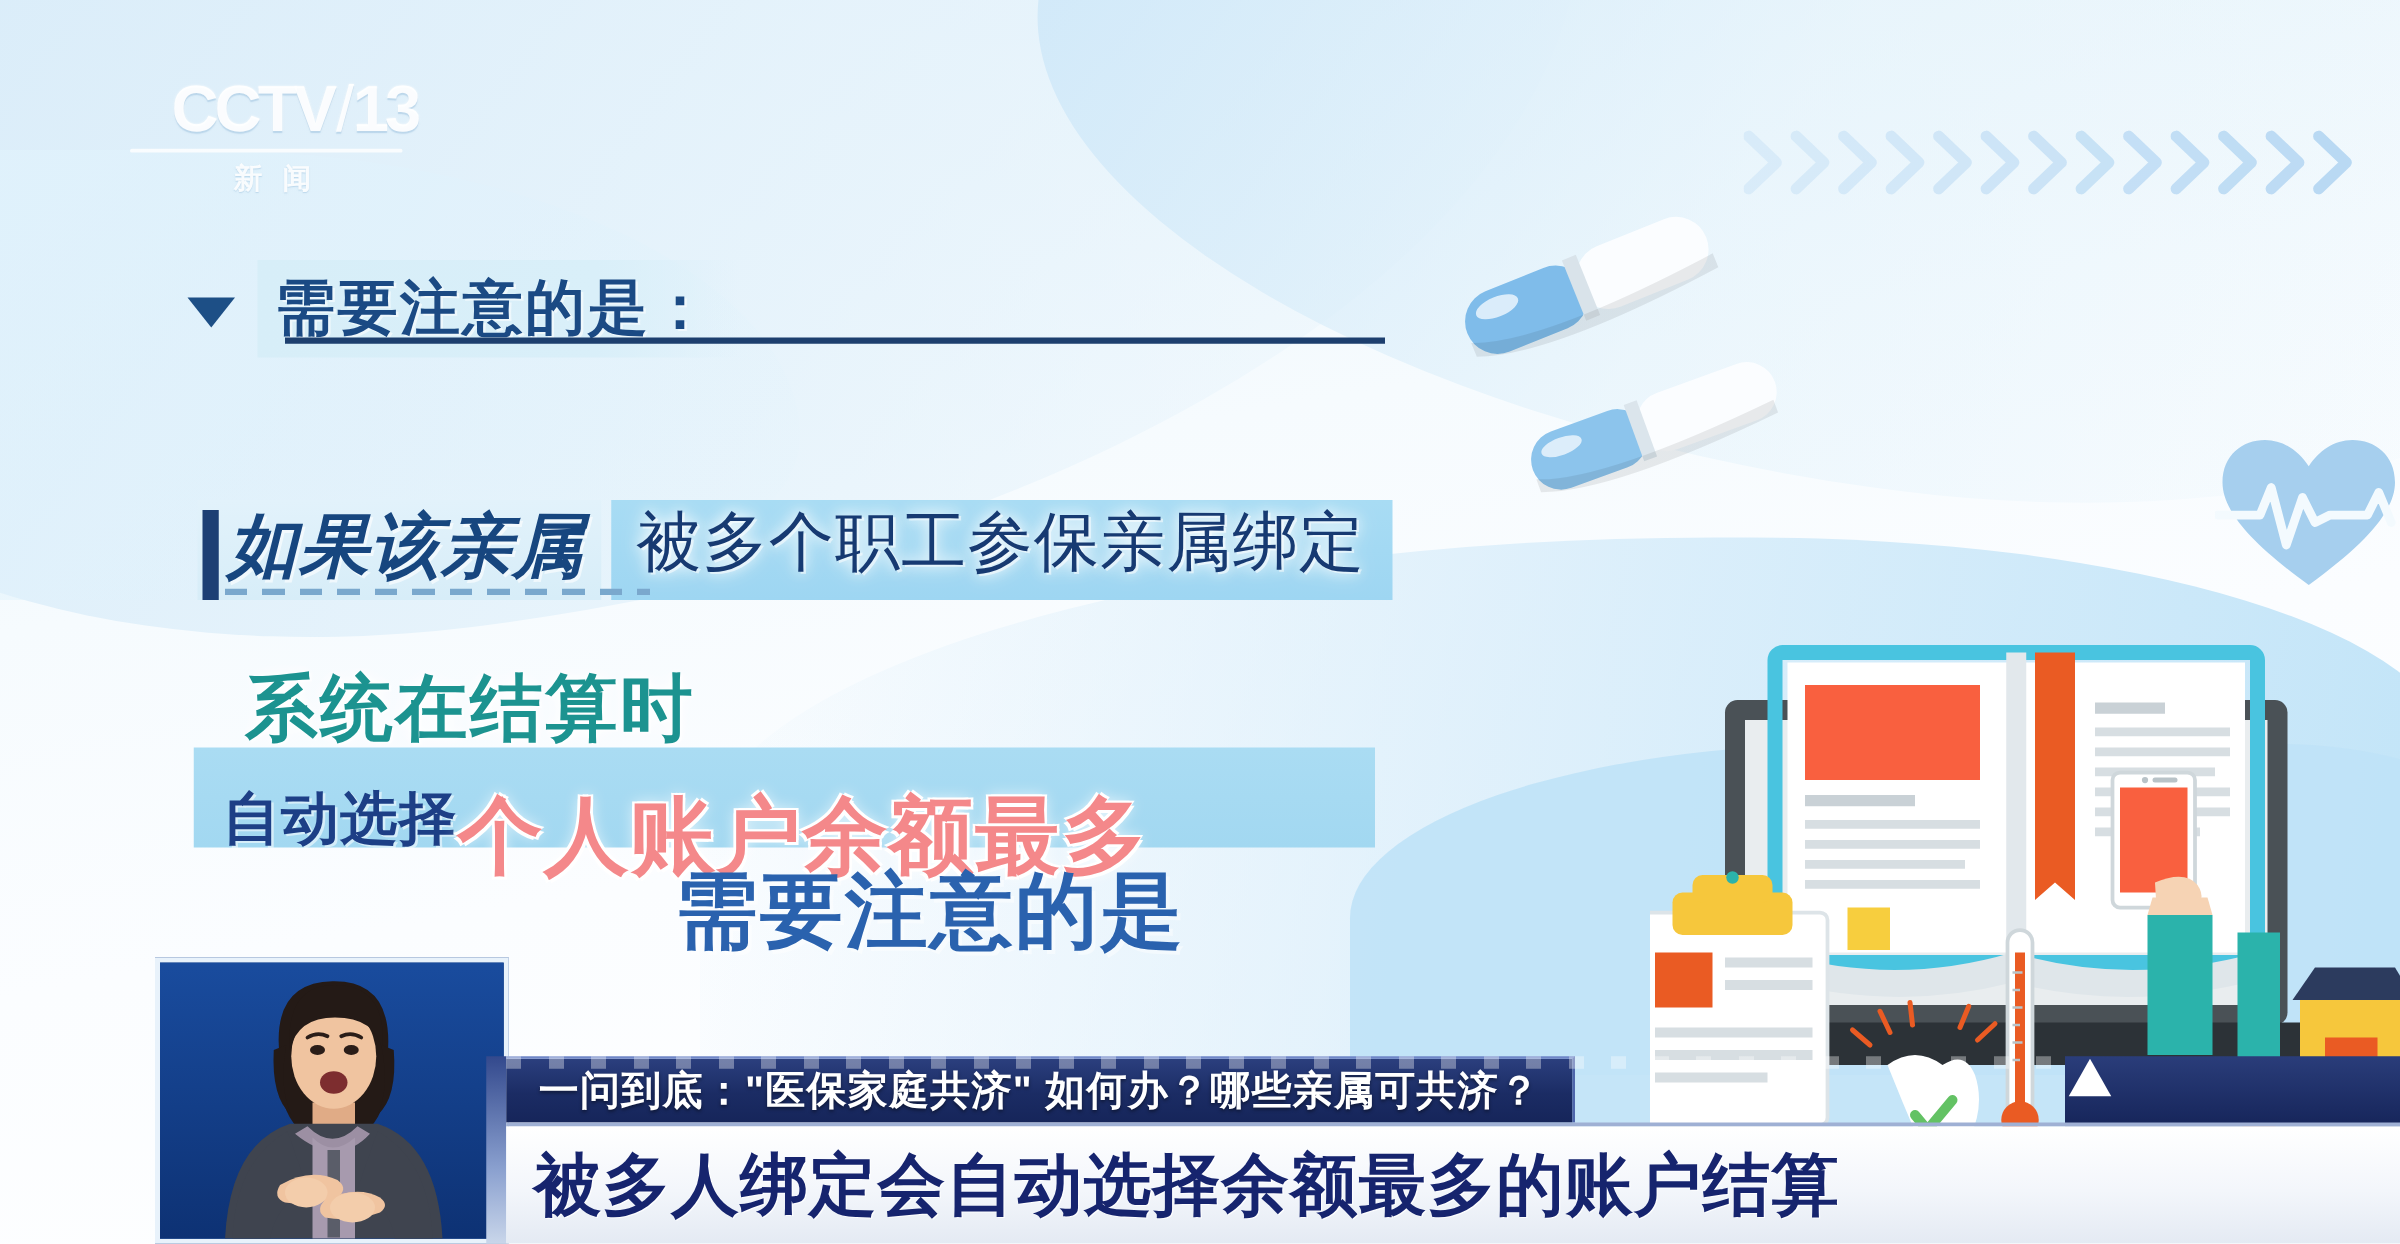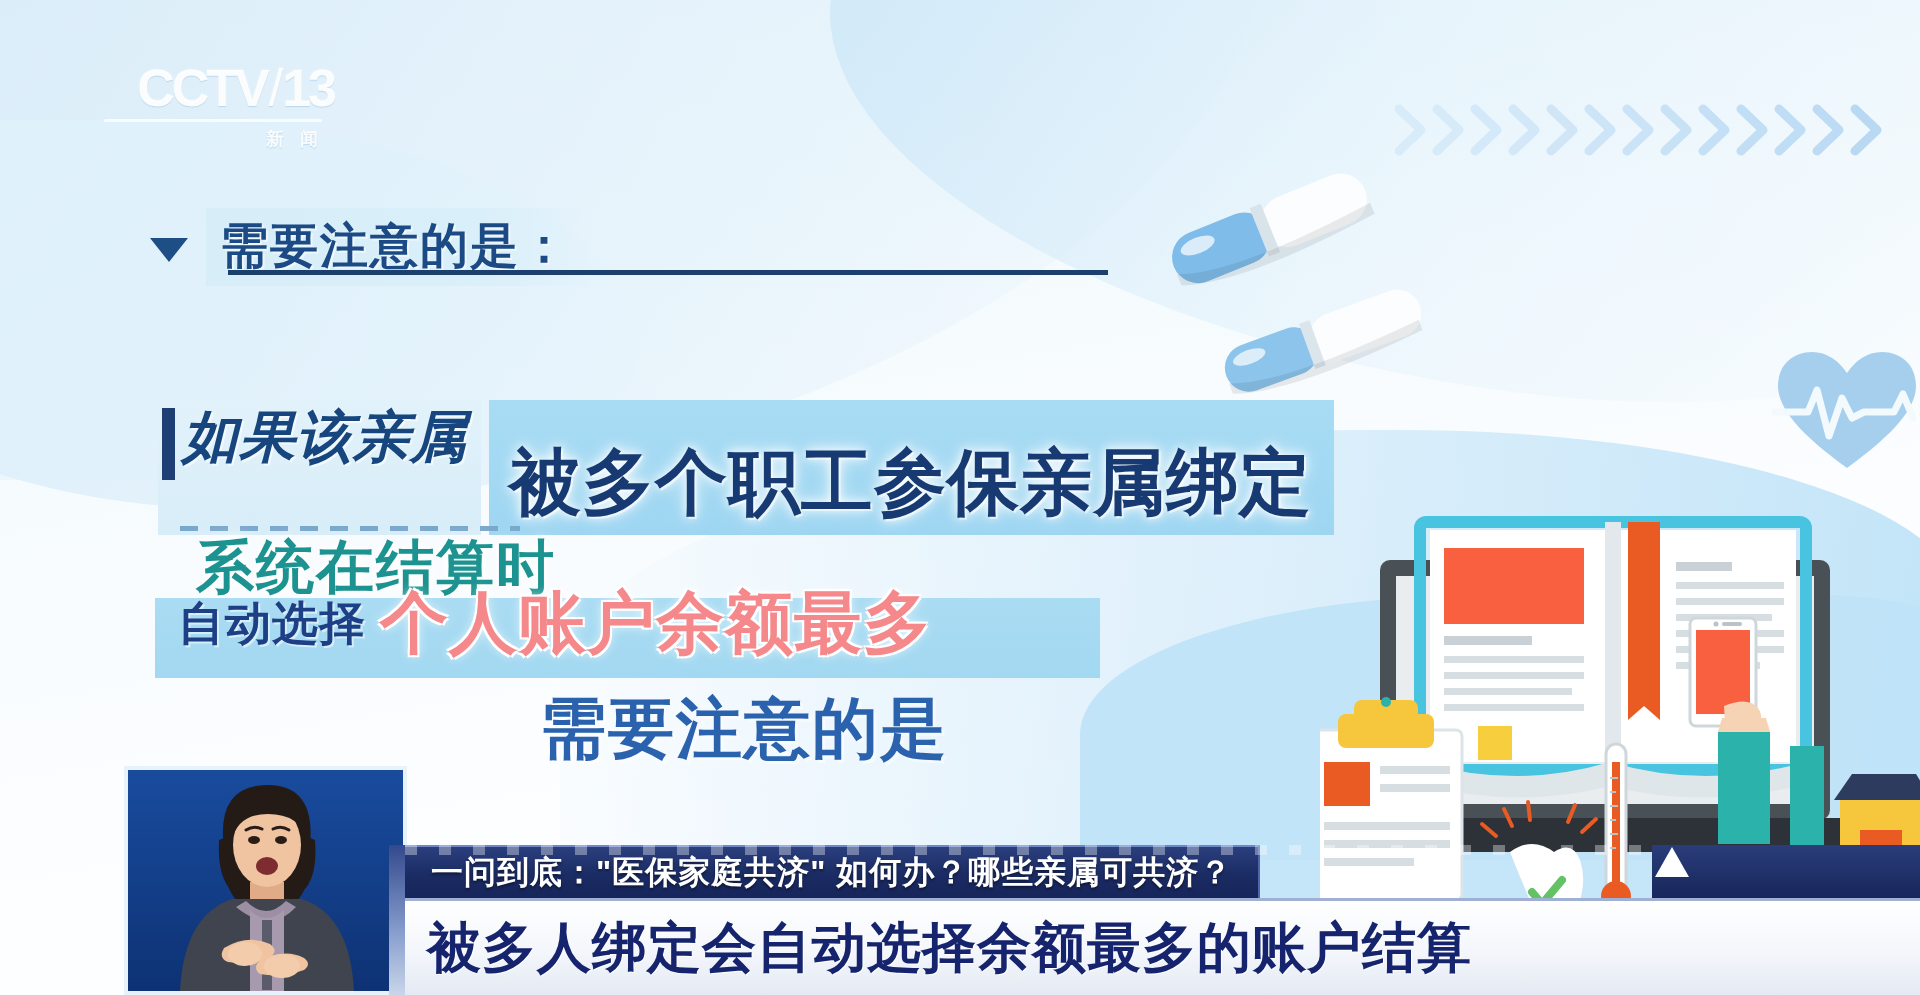--- a/index.html
+++ b/index.html
@@ -66,24 +66,24 @@
     text-align: right;
   }
   .logo .wordmark .slash { font-weight: 400; padding: 0 2px; }
   .logo .rule {
     width: 218px; height: 3px; margin-top: 5px;
     background: rgba(255,255,255,.8);
     border-radius: 2px;
   }
   .logo .sub {
     margin-top: 5px;
-    font-size: 18px; font-weight: 700; letter-spacing: 16px;
+    font-size: 23px; font-weight: 700; letter-spacing: 16px;
     color: rgba(255,255,255,.9);
     text-shadow: 0 1px 1px rgba(150,190,220,.5);
-    text-align: right; padding-left: 14px;
+    text-align: center; padding-left: 14px;
   }
 
   
   .chevrons { position: absolute; left: 1395px; top: 95px; display: flex; gap: 2px; }
   .chevrons svg { display: block; }
 
   
   .pill { position: absolute; }
   .pill svg { display: block; }
 
@@ -139,41 +139,40 @@
   .dash-underline {
     position: absolute; left: 22px; bottom: 4px; width: 340px; height: 5px;
     background-image: repeating-linear-gradient(90deg,#7aa8cd 0 18px, rgba(0,0,0,0) 18px 30px);
   }
   .row2-right {
     background: linear-gradient(180deg, #a8dcf4 0%, #9ed6f2 100%);
     padding: 4px 22px 10px 20px;
     margin-left: 8px;
   }
   .row2-right .t {
-    font-size: 72px; font-weight: 700; letter-spacing: 1px;
+    font-size: 52px; font-weight: 400; letter-spacing: 1px;
     color: #173a72; line-height: 1.18;
     text-shadow: 0 0 10px rgba(255,255,255,.95), 0 0 18px rgba(255,255,255,.85), 2px 2px 0 rgba(255,255,255,.55);
-    margin-top: 36px;
   }
 
   .row3 {
     position: absolute; left: 196px; top: 532px;
     font-size: 58px; font-weight: 700; letter-spacing: 2px;
     color: #1c9390; line-height: 1.2;
     text-shadow: 0 0 9px rgba(255,255,255,.95), 0 0 16px rgba(255,255,255,.8), 2px 2px 0 rgba(255,255,255,.6);
   }
 
   .row4-band {
     position: absolute; left: 155px; top: 598px;
     width: 945px; height: 80px;
     background: linear-gradient(180deg, #aadcf3 0%, #a2d8f1 100%);
   }
   .row4 {
-    position: absolute; left: 178px; top: 578px;
-    display: flex; align-items: center; gap: 14px;
+    position: absolute; left: 178px; top: 624px;
+    display: flex; align-items: flex-start; 
   }
   .row4 .a {
     font-size: 46px; font-weight: 700; letter-spacing: 1px;
     color: #1d3f86;
     text-shadow: 2px 2px 0 rgba(255,255,255,.55);
   }
   .row4 .b {
     font-size: 68px; font-weight: 700; letter-spacing: 1px;
     color: #f4888a;
     text-shadow: -2px -2px 0 #fff, 2px -2px 0 #fff, -2px 2px 0 #fff, 2px 2px 0 #fff,

